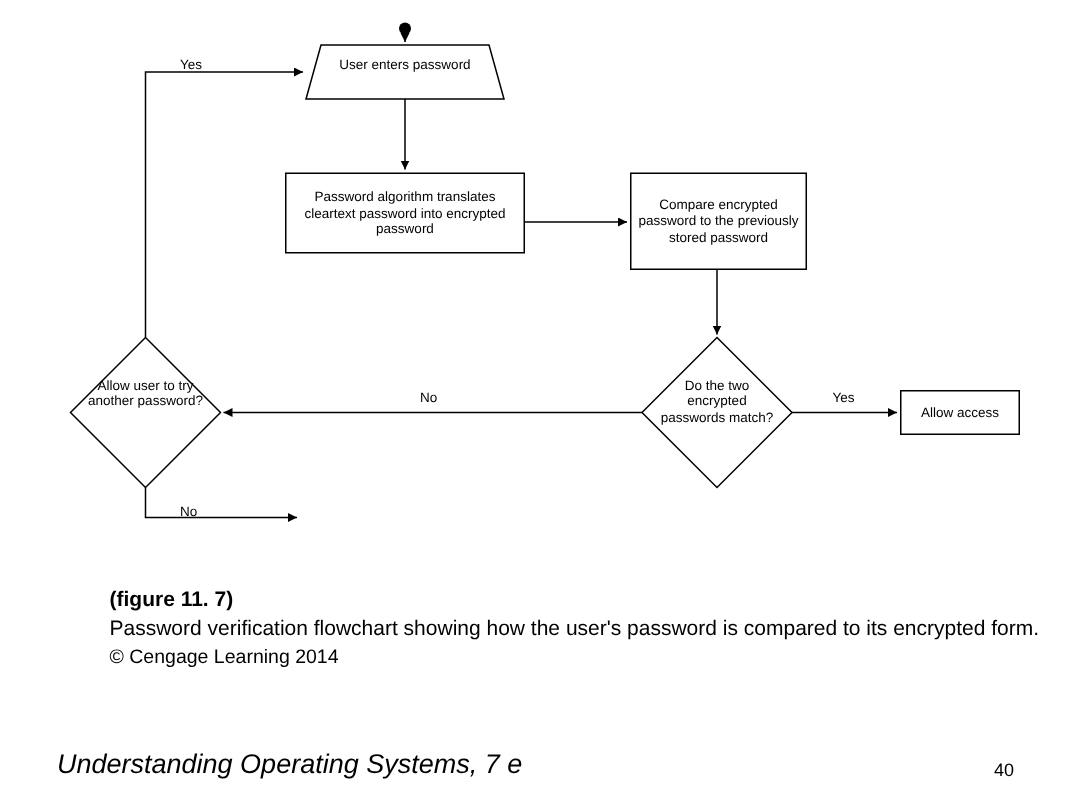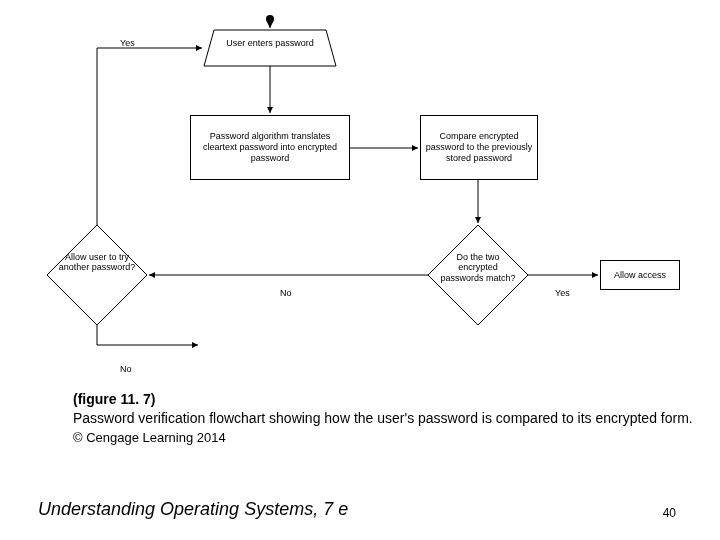--- a/index.html
+++ b/index.html
@@ -41,21 +41,20 @@
   }
   svg.overlay {
     position: absolute;
     top: 0;
     left: 0;
     pointer-events: none;
   }
   .label {
     position: absolute;
     font-size: 9px;
-    margin-top: 28px;
   }
   .yes-top {
     position: absolute;
     font-size: 9px;
   }
   .caption {
     position: absolute;
     left: 50px;
     top: 390px;
     width: 620px;
@@ -121,21 +120,21 @@
 
     <line x1="428" y1="275" x2="149" y2="275" stroke="#000" marker-end="url(#arrow)"></line>
 
     <polyline points="97,225 97,48 202,48" fill="none" stroke="#000" marker-end="url(#arrow)"></polyline>
 
     <polyline points="97,325 97,345 198,345" fill="none" stroke="#000" marker-end="url(#arrow)"></polyline>
   </svg>
 
   <div class="diamond-text" style="left:215px; top:38px; width:110px;">User enters password</div>
 
-  <div class="node" style="left:190px; top:115px; width:160px; height:65px;">
+  <div class="node" style="left:190px; top:115px; width:160px; height:54px;">
     <span>Password algorithm translates cleartext password into encrypted password</span>
   </div>
 
   <div class="node" style="left:420px; top:115px; width:118px; height:65px;">
     <span>Compare encrypted password to the previously stored password</span>
   </div>
 
   <div class="diamond-text" style="left:57px; top:252px; width:80px;">Allow user to try another password?</div>
 
   <div class="diamond-text" style="left:438px; top:252px; width:80px;">Do the two encrypted passwords match?</div>

